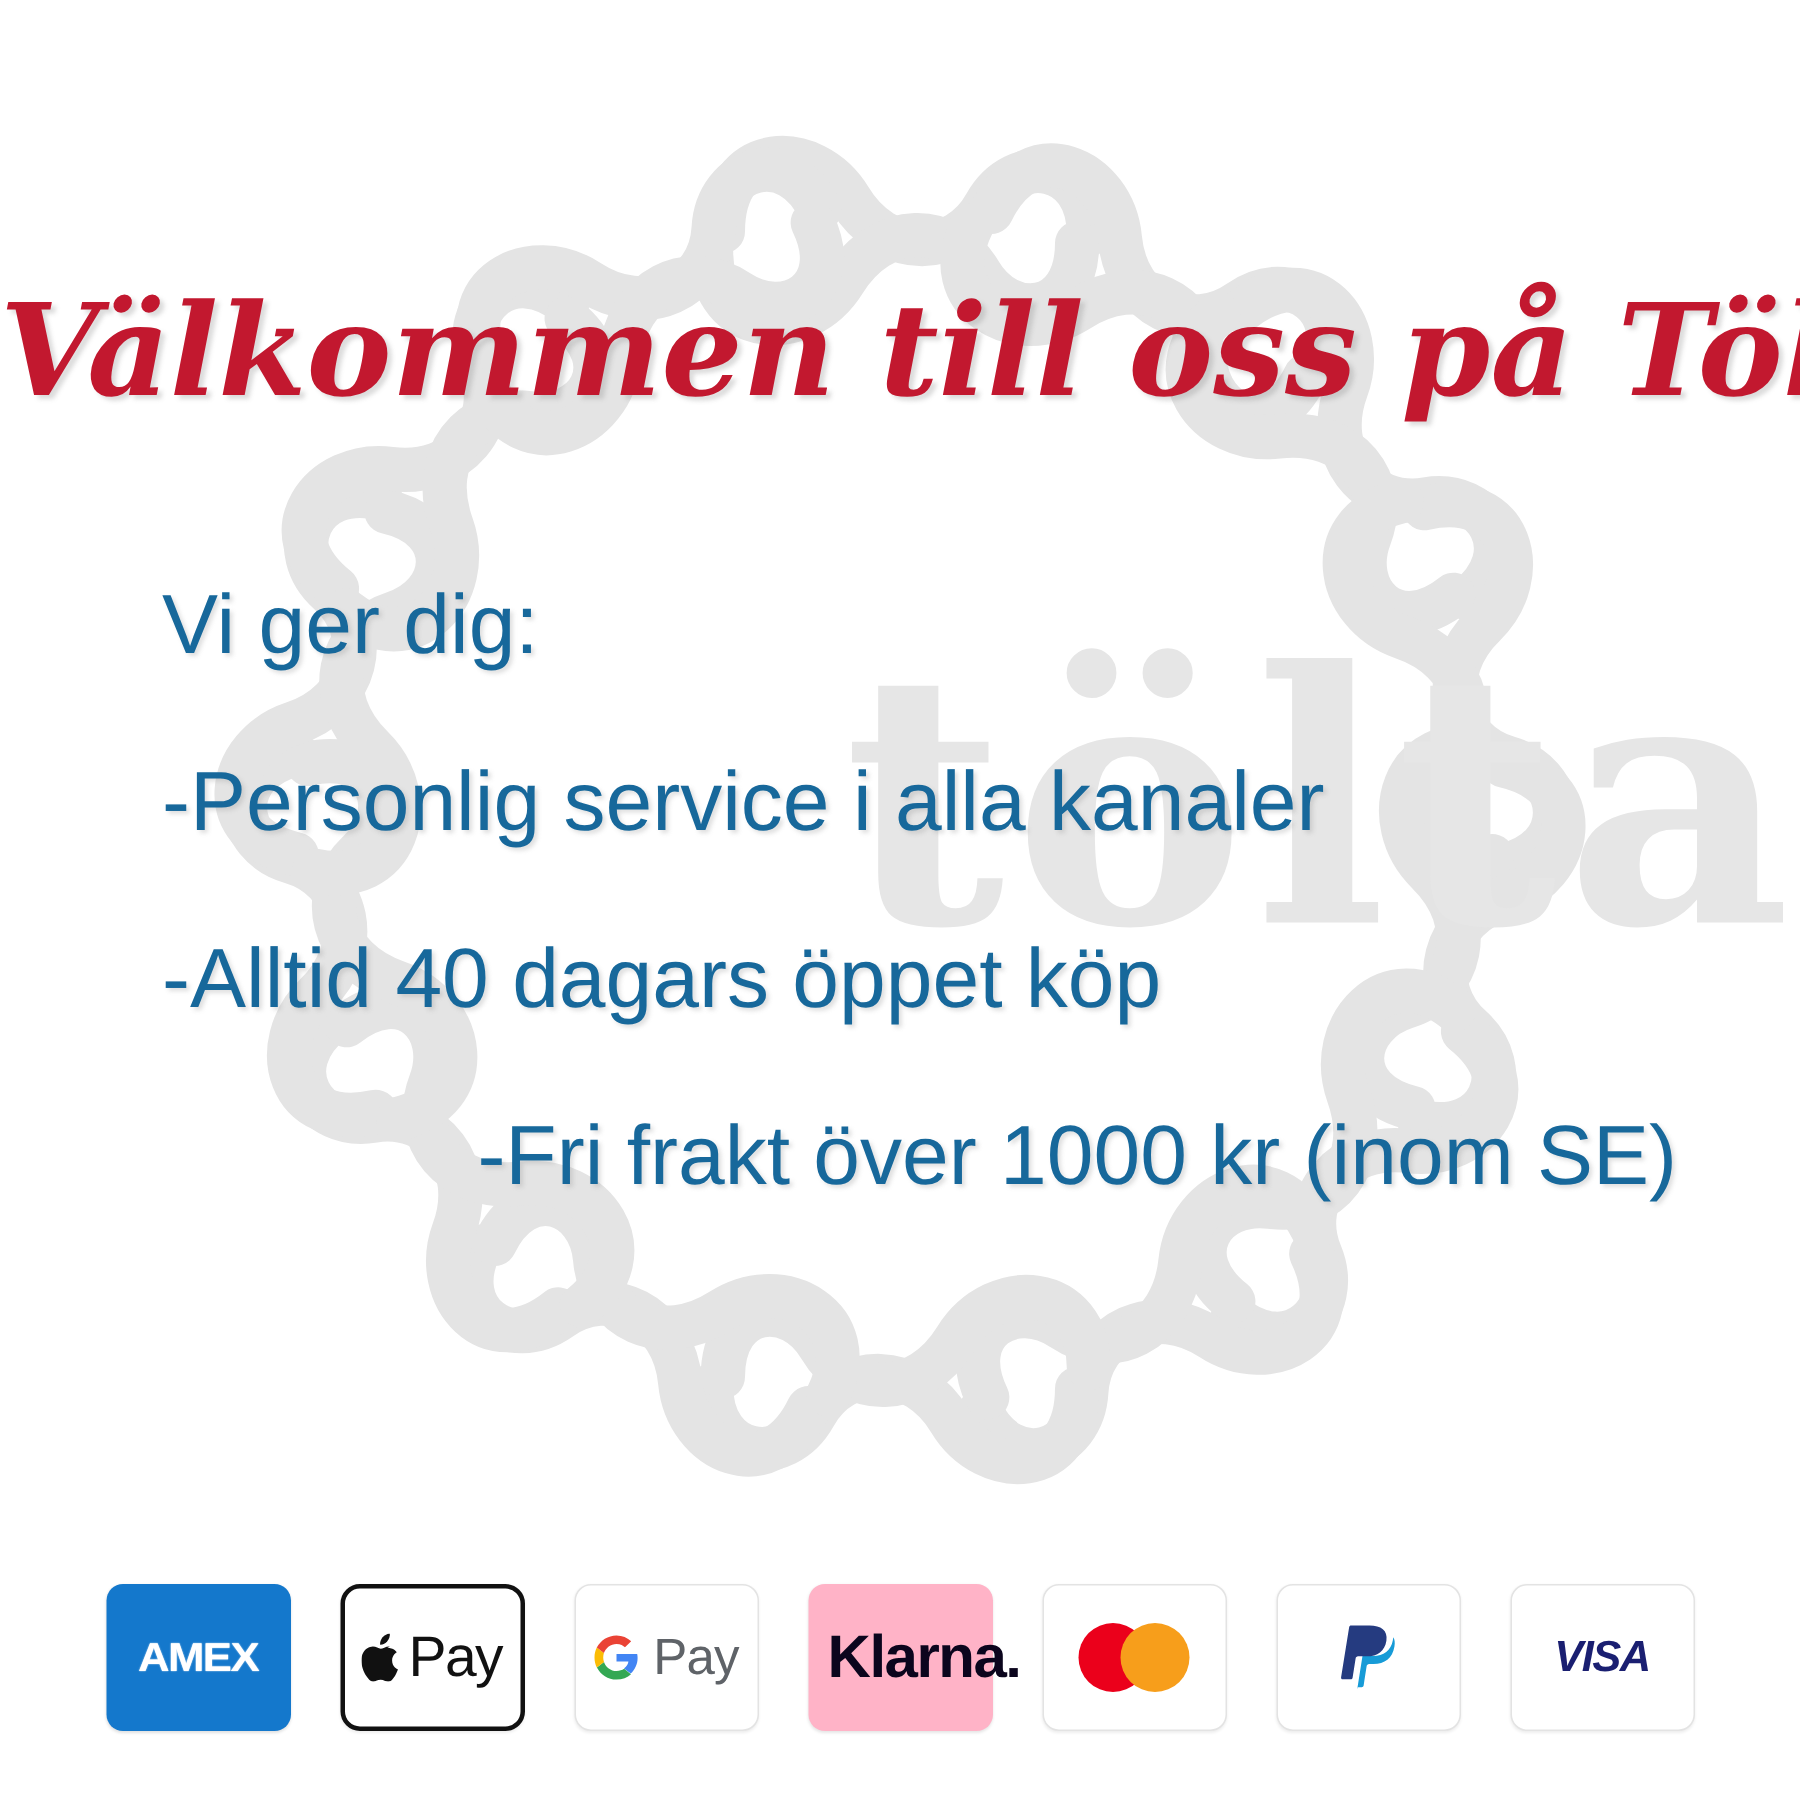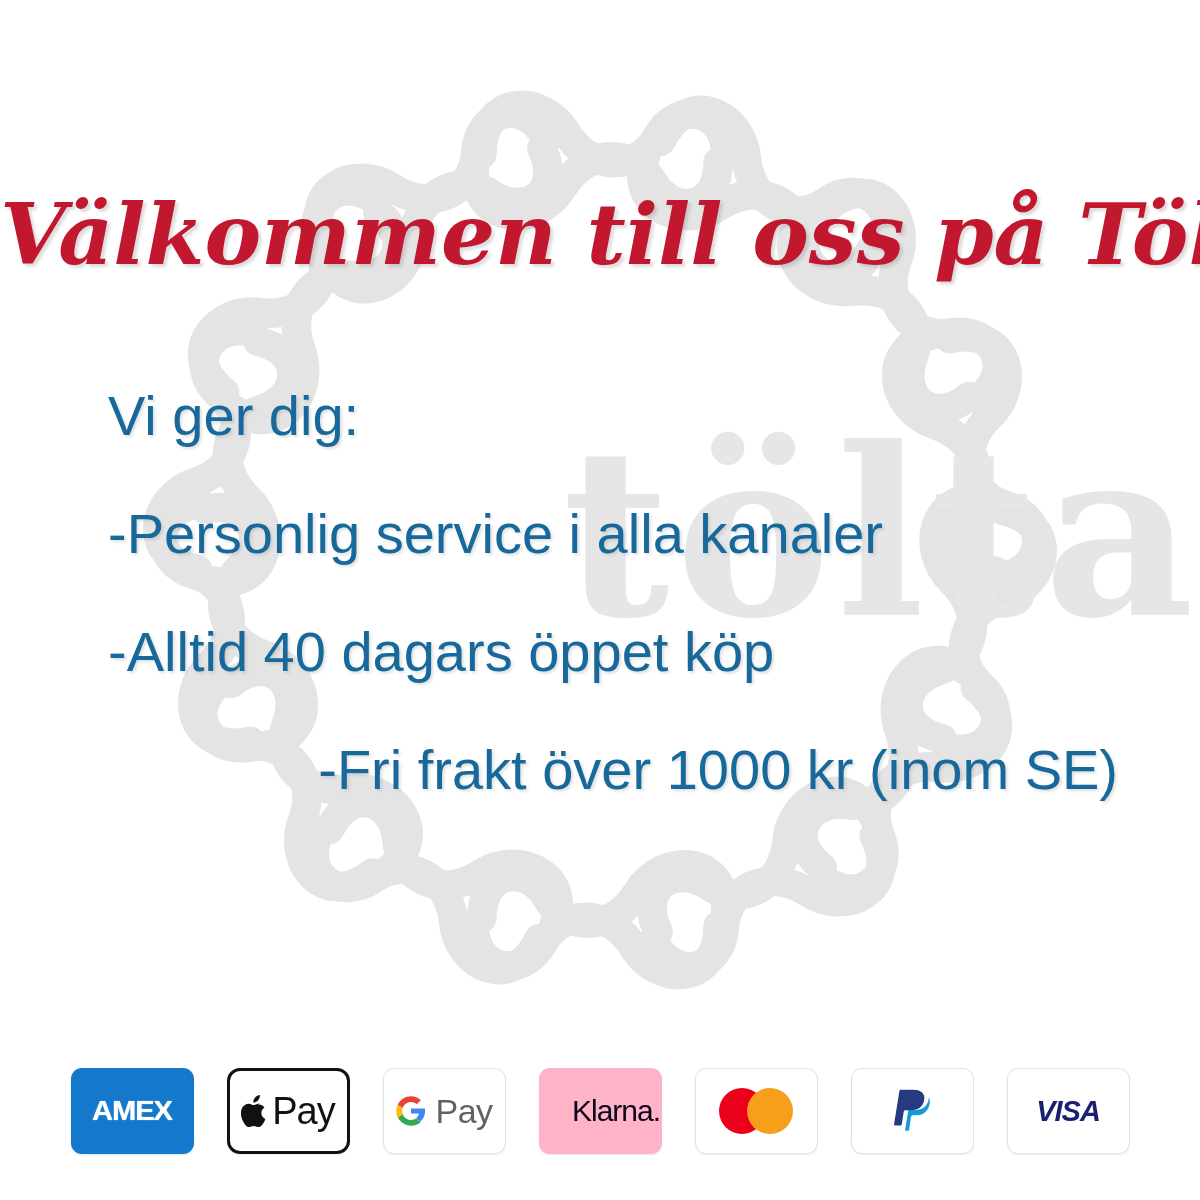--- a/index.html
+++ b/index.html
@@ -81,21 +81,21 @@
   .pay-strip{
     position:absolute;
     left:0;right:0;
     bottom:46px;
     display:flex;
     justify-content:center;
     align-items:center;
     gap:33px;
   }
   .pay-badge{
-    width:123px;height:86px;
+    width:123px;height:98px;
     border-radius:11px;
     background:#ffffff;
     display:flex;
     align-items:center;
     justify-content:center;
     box-sizing:border-box;
     border:1px solid #e3e3e3;
     box-shadow:0 1px 2px rgba(0,0,0,0.07);
   }
   .pay-badge.amex{
@@ -134,22 +134,22 @@
     color:#5f6368;
     font-family:"Liberation Sans",sans-serif;
     font-weight:400;
     font-size:34px;
     line-height:1;
     letter-spacing:-0.5px;
   }
   .klarna-text{
     color:#0b051d;
     font-family:"Liberation Sans",sans-serif;
-    font-weight:400;
-    font-size:30px;
+    font-weight:700;
+    font-size:40px;
     letter-spacing:-1px;
     margin-left:32px;
   }
   .visa-text{
     color:#1a1f71;
     font-family:"Liberation Sans",sans-serif;
     font-weight:700;
     font-style:italic;
     font-size:29px;
     letter-spacing:-1px;

